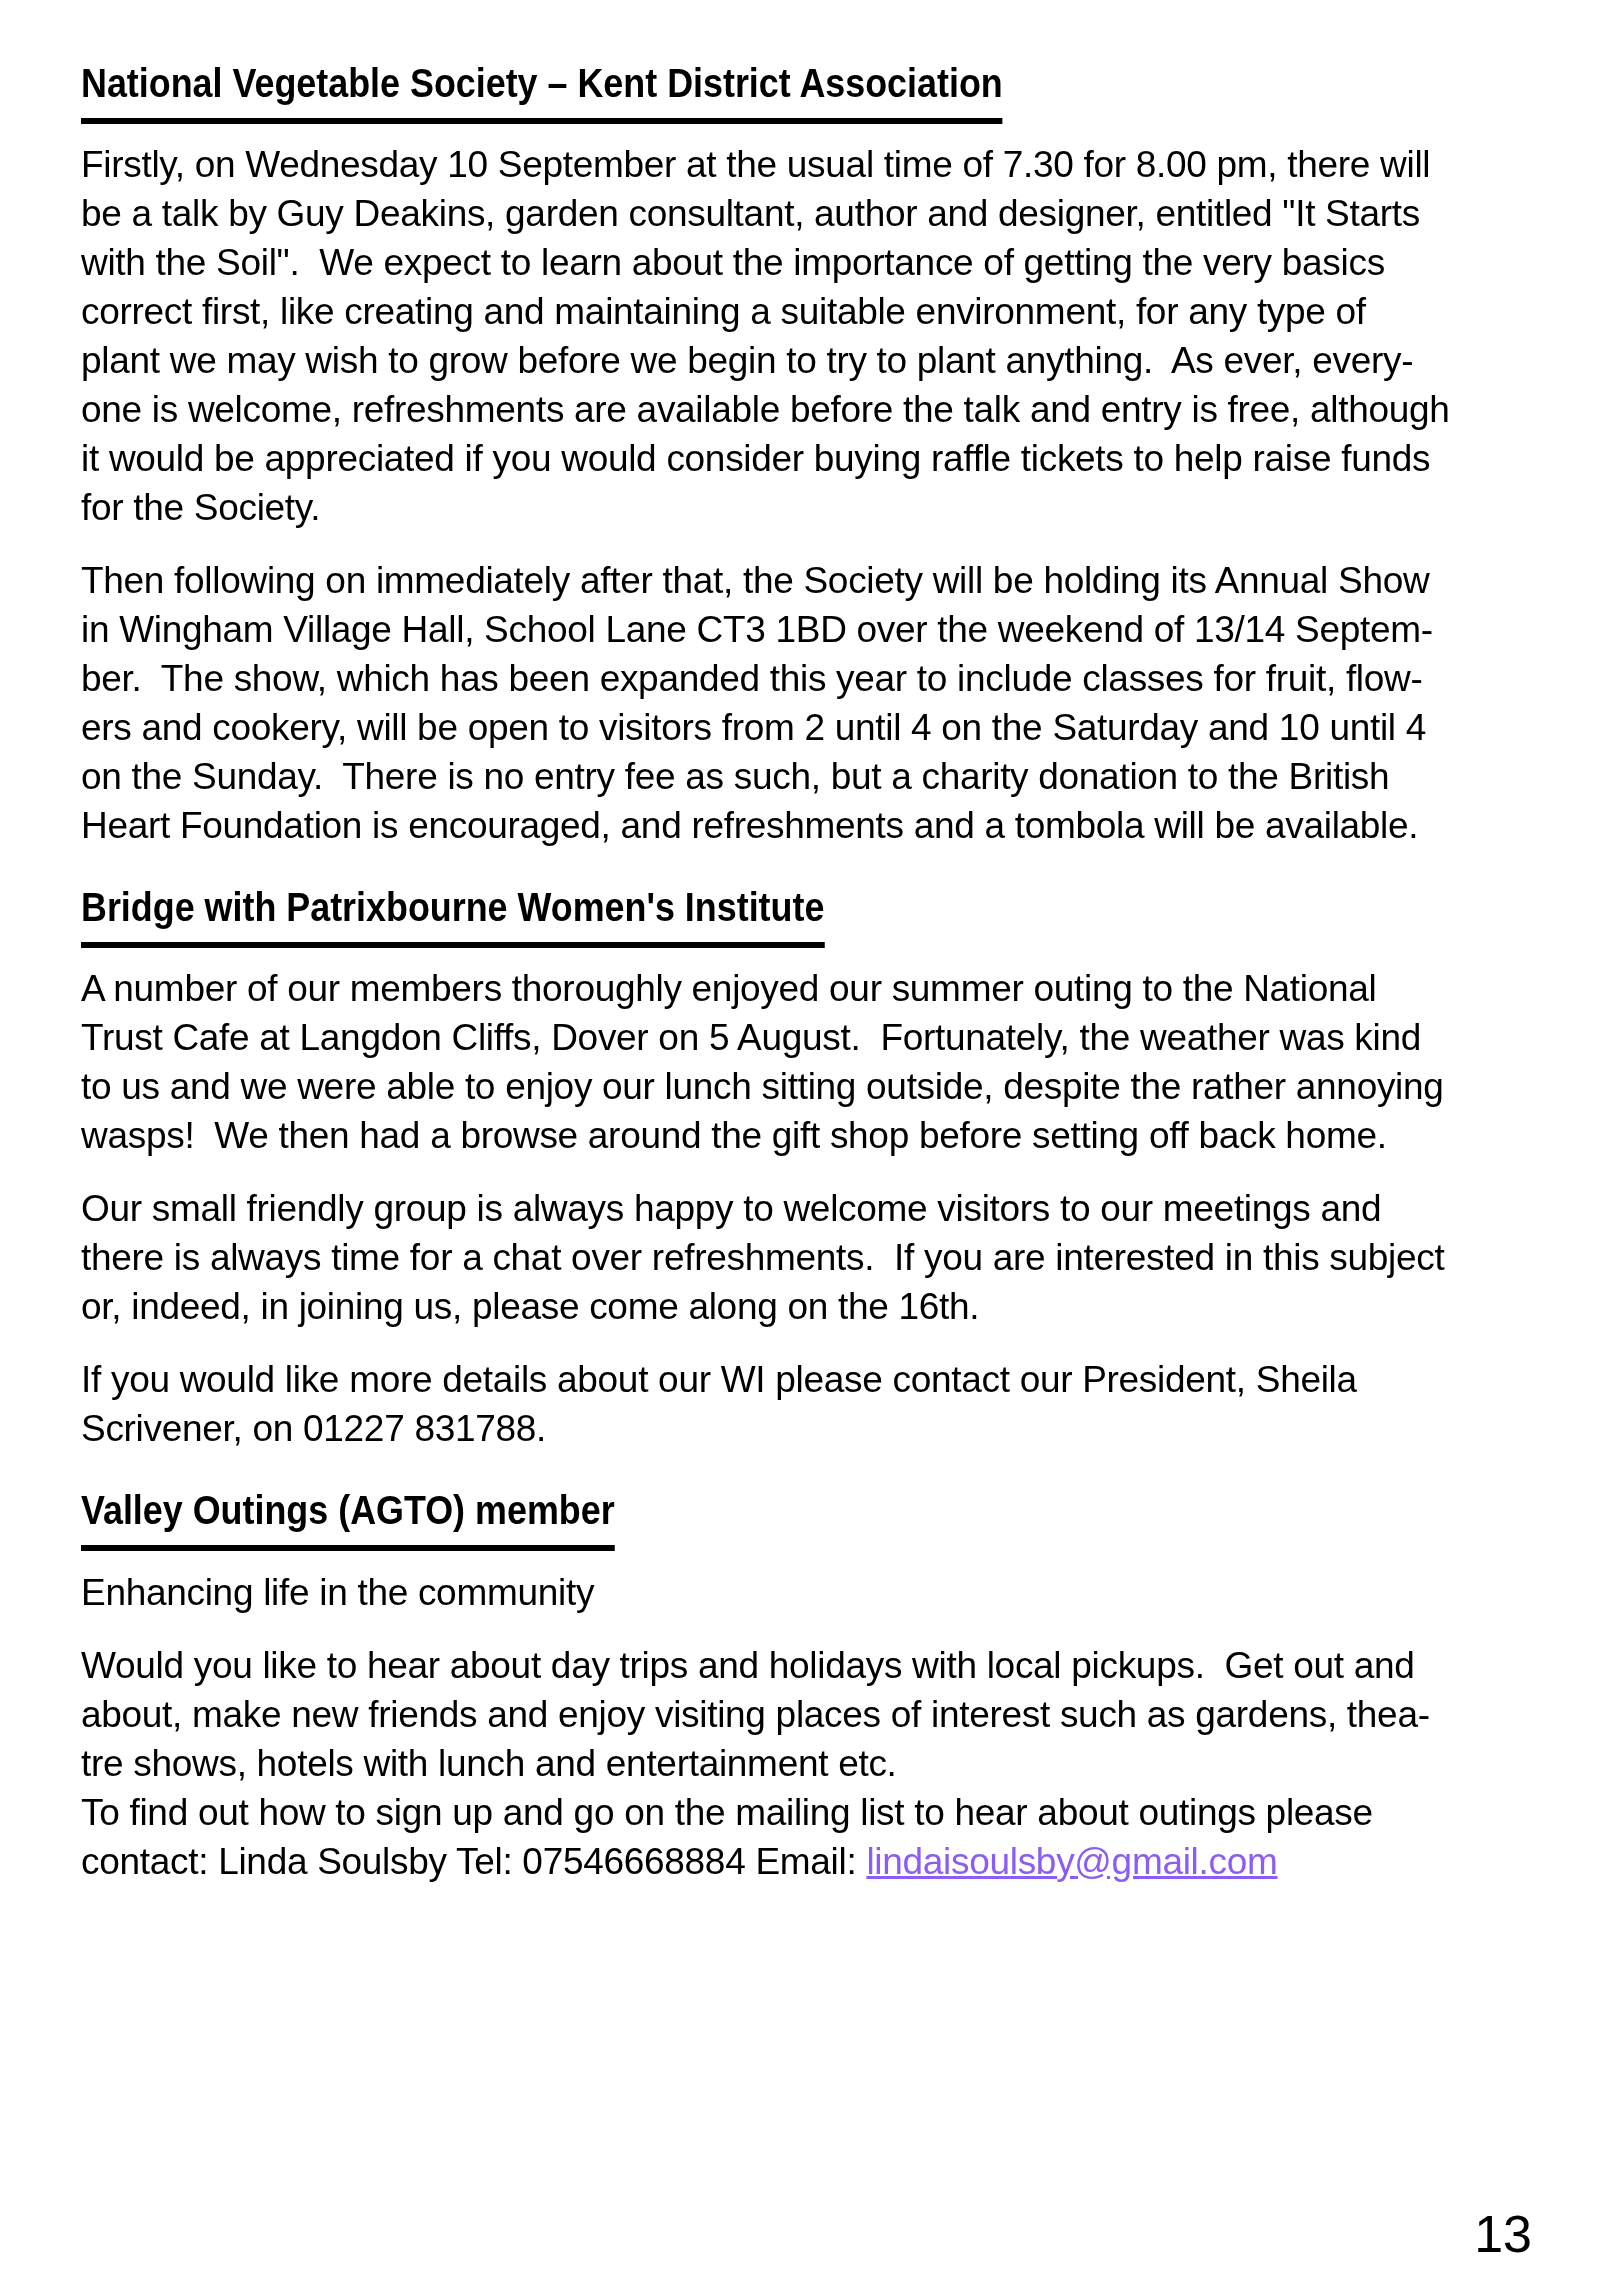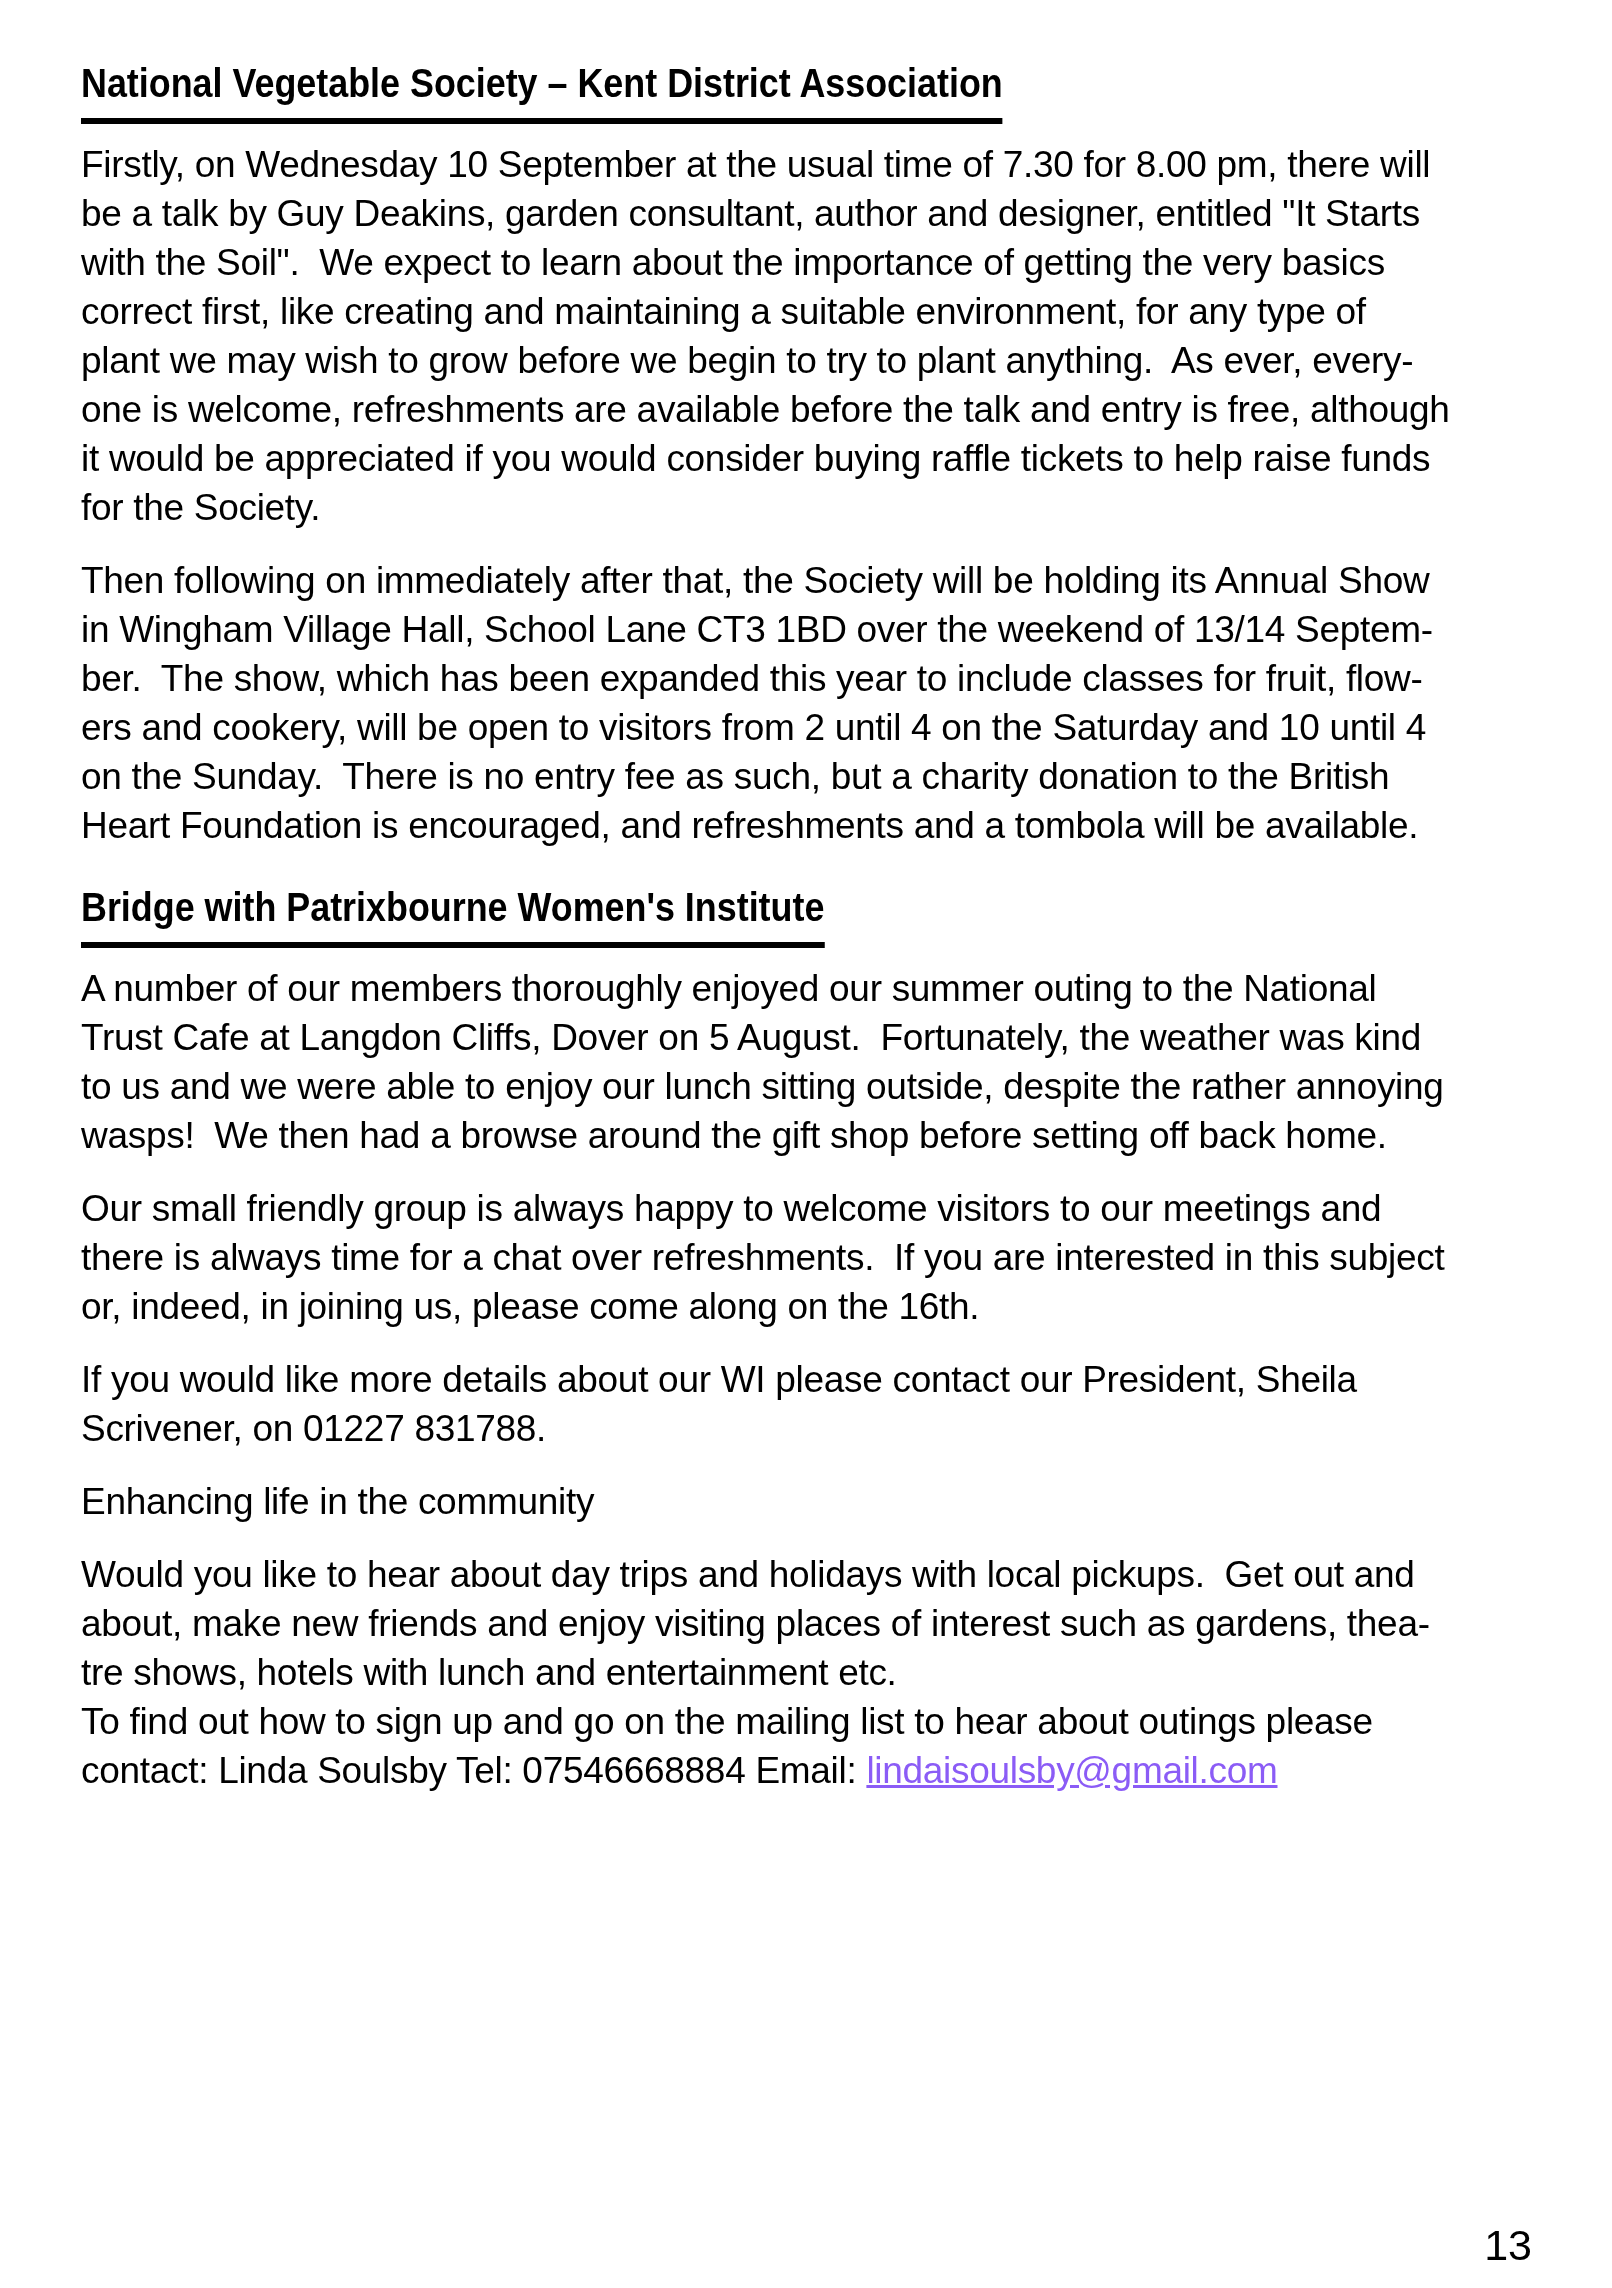--- a/index.html
+++ b/index.html
@@ -43,23 +43,22 @@
   }
   p.para .b { font-weight: bold; }
   p.para a.link {
     text-decoration: underline;
     cursor: pointer;
   }
   .page-number {
     position: absolute;
     top: 2208px;
     right: 80px;
-    font-size: 43px;
+    font-size: 52px;
     line-height: 52px;
-    margin-top: 11px;
   }
 </style>
 </head>
 <body>
 
 <div class="content">
 
   <section>
     <h2 class="heading first">
       <span class="hx">National Vegetable Society – Kent District Association</span>
@@ -89,20 +88,23 @@
 to us and we were able to enjoy our lunch sitting outside, despite the rather annoying
 wasps!  We then had a browse around the gift shop before setting off back home.</span></p>
     <p class="para"><span>Our small friendly group is always happy to welcome visitors to our meetings and
 there is always time for a chat over refreshments.  If you are interested in this subject
 or, indeed, in joining us, please come along on the 16th.</span></p>
     <p class="para"><span>If you would like more details about our WI please contact our President, Sheila
 Scrivener, on 01227 831788.</span></p>
   </section>
 
   <section>
+    <h2 class="heading">
+      <span class="hx">Valley Outings (AGTO) member</span>
+    </h2>
     <p class="para"><span>Enhancing life in the community</span></p>
     <p class="para"><span>Would you like to hear about day trips and holidays with local pickups.  Get out and
 about, make new friends and enjoy visiting places of interest such as gardens, thea-
 tre shows, hotels with lunch and entertainment etc.
 To find out how to sign up and go on the mailing list to hear about outings please
 contact: Linda Soulsby Tel: 07546668884 Email: </span><a class="link" style="color: #8b5cf6;">lindaisoulsby@gmail.com</a></p>
   </section>
 
 </div>
 

